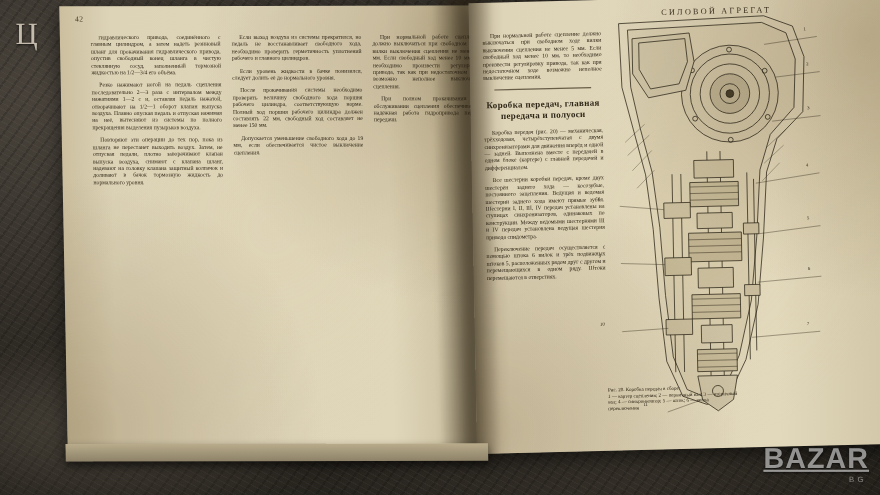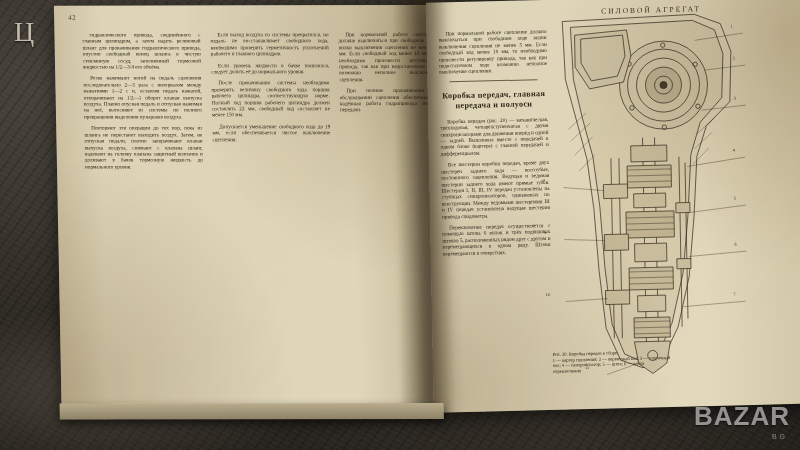--- a/index.html
+++ b/index.html
@@ -141,20 +141,21 @@
   }
   .leader-labels span{position:absolute;}
 
   
   .watermark{
     position:absolute;right:10px;bottom:18px;
     font-family:"Liberation Sans", sans-serif;
     font-weight:bold;font-size:26px;letter-spacing:1px;
     color:rgba(255,255,255,.55);
     text-shadow:0 1px 2px rgba(0,0,0,.6);
+    text-decoration:underline;
   }
   .watermark-sub{
     position:absolute;right:12px;bottom:10px;
     font-family:"Liberation Sans", sans-serif;
     font-size:7px;color:rgba(255,255,255,.45);letter-spacing:3px;
   }
 </style>
 </head>
 <body>
 

